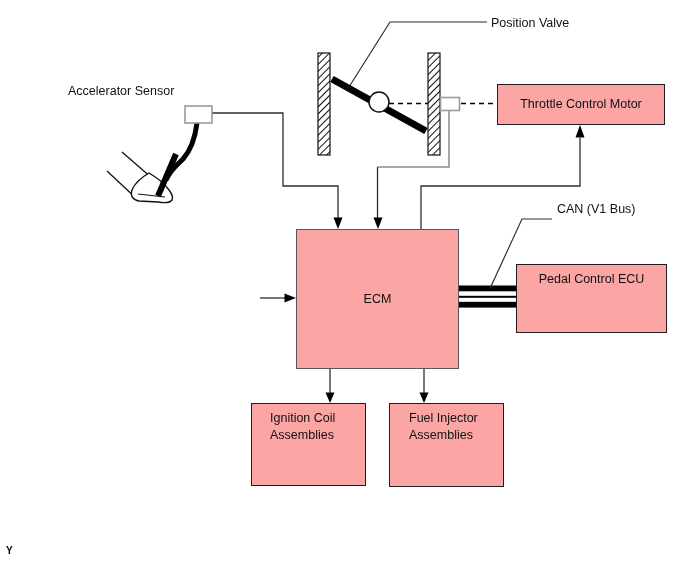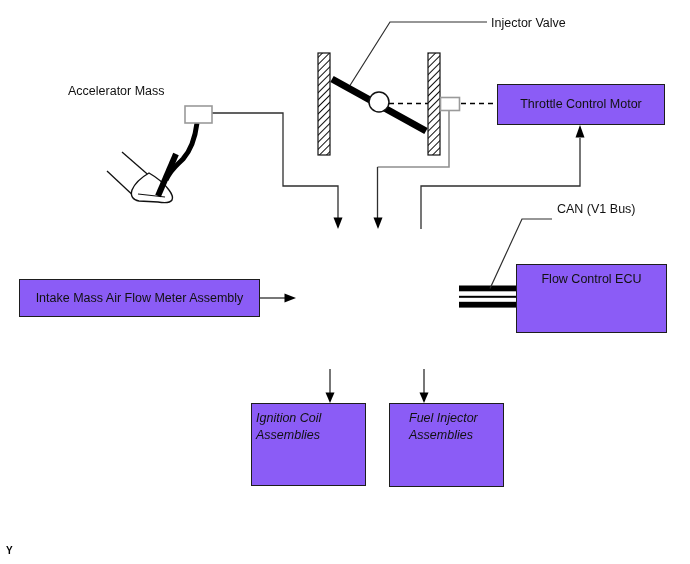--- a/index.html
+++ b/index.html
@@ -2,26 +2,26 @@
 <html><head>
 <meta charset="utf-8">
 <style>
   html,body{margin:0;padding:0;background:#fff;}
   .canvas{
     position:relative;width:690px;height:564px;background:#fff;overflow:hidden;
     font-family:"Liberation Sans", sans-serif;color:#111;
   }
   .artwork{position:absolute;left:0;top:0;}
   .box{
-    position:absolute;box-sizing:border-box;background:#8b5cf6;
+    position:absolute;box-sizing:border-box;background:#fca5a5;
     border:1.5px solid #1d1d1d;font-size:12.5px;line-height:17px;color:#111;
   }
   .box.center{display:flex;align-items:center;justify-content:center;text-align:center;}
   .box.top-center{display:flex;justify-content:center;padding-top:6px;}
-  .box.top-left{padding:6px 4px 0 4px;font-style:italic;}
+  .box.top-left{padding:6px 4px 0 18px;}
   .ecm-border{border:1.4px solid #565656;}
   .callout{position:absolute;font-size:12.5px;line-height:18px;white-space:nowrap;color:#111;}
   .page-marker{position:absolute;font-size:10px;font-weight:bold;color:#000;}
 </style>
 </head>
 <body>
 
 <div class="canvas">
 
   <svg class="artwork" width="690" height="564" viewBox="0 0 690 564">
@@ -83,41 +83,41 @@
       <line x1="176" y1="154" x2="158" y2="196" stroke="#000" stroke-width="6"></line>
       <rect x="185" y="106" width="27" height="17" fill="#fff" stroke="#9a9a9a" stroke-width="1.6"></rect>
     </g>
   </svg>
 
   <div class="box center" style="left:497px;top:84px;width:168px;height:41px;">
     <span>Throttle Control Motor</span>
   </div>
 
   <div class="box top-center" style="left:516px;top:264px;width:151px;height:69px;">
-    <span>Flow Control ECU</span>
+    <span>Pedal Control ECU</span>
   </div>
 
-  <div class="box center" style="left:19px;top:279px;width:241px;height:38px;">
-    <span>Intake Mass Air Flow Meter Assembly</span>
+
+  <div class="box center ecm-border" style="left:296px;top:229px;width:163px;height:140px;">
+    <span>ECM</span>
   </div>
-
 
   <div class="box top-left" style="left:251px;top:403px;width:115px;height:83px;">
     <div>Ignition Coil</div>
     <div>Assemblies</div>
   </div>
 
   <div class="box top-left" style="left:389px;top:403px;width:115px;height:84px;padding-left:19px;">
     <div>Fuel Injector</div>
     <div>Assemblies</div>
   </div>
 
-  <div class="callout" style="left:491px;top:14px;">Injector Valve</div>
+  <div class="callout" style="left:491px;top:14px;">Position Valve</div>
 
   <div class="callout" style="left:68px;top:82px;">
-    <div>Accelerator Mass</div>
+    <div>Accelerator Sensor</div>
   </div>
 
   <div class="callout" style="left:557px;top:200px;">CAN (V1 Bus)</div>
 
   <div class="page-marker" style="left:6px;top:545px;">Y</div>
 
 </div>
 
 </body></html>

